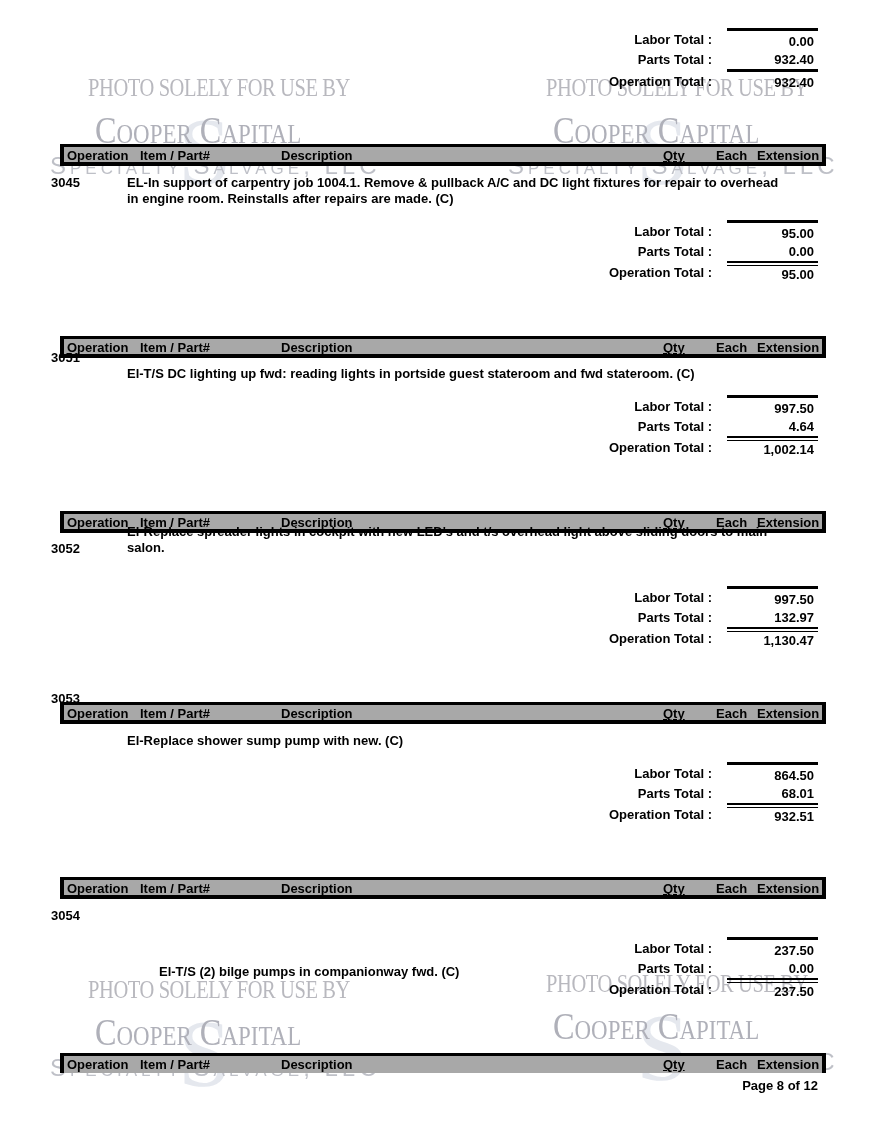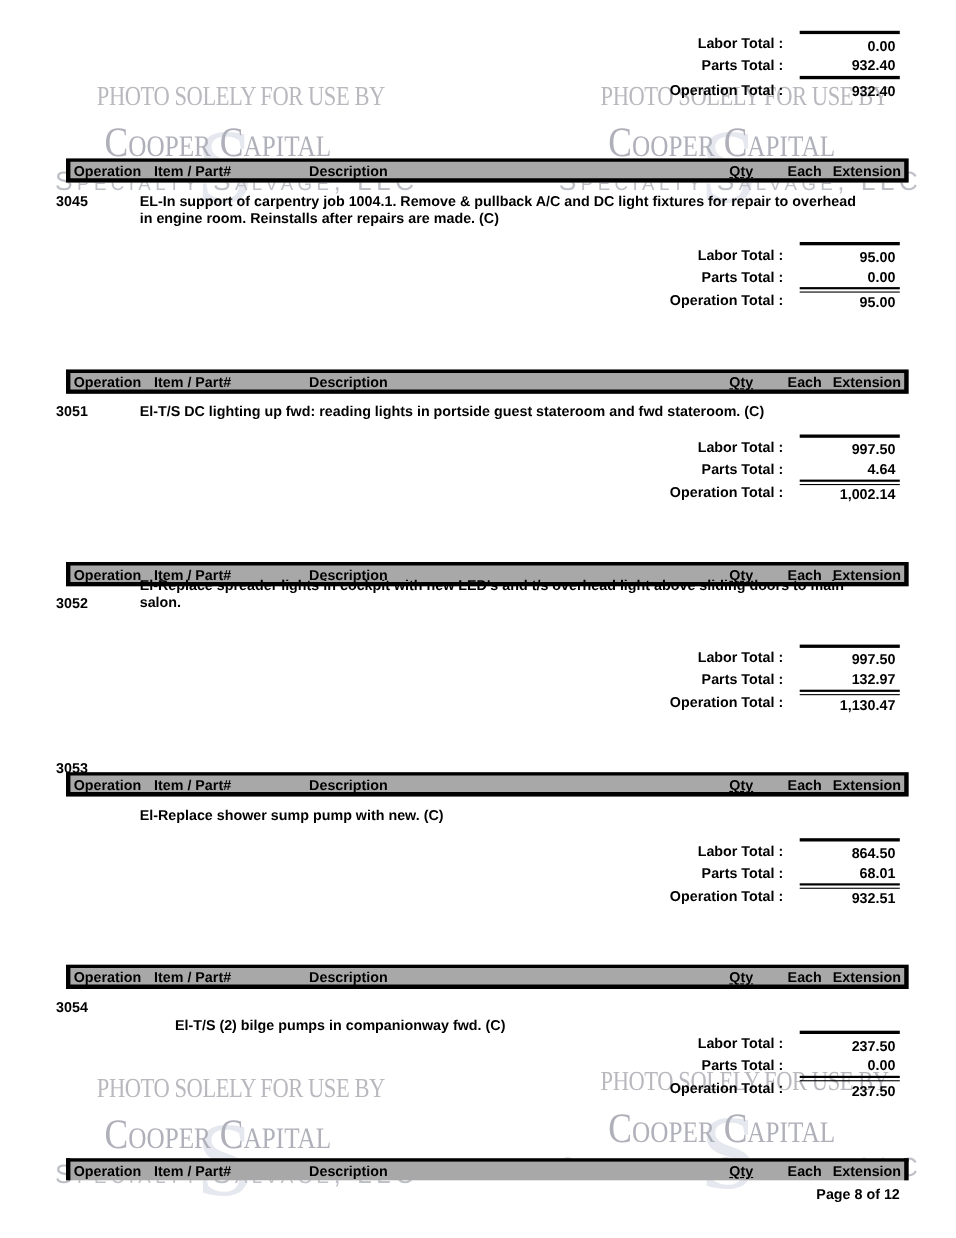--- a/index.html
+++ b/index.html
@@ -110,21 +110,21 @@
 </div>
 
 <div class="hdr" style="top:336px;">
   <span class="h-op">Operation</span>
   <span class="h-item">Item / Part#</span>
   <span class="h-desc">Description</span>
   <span class="h-qty">Qty</span>
   <span class="h-each">Each</span>
   <span class="h-ext">Extension</span>
 </div>
-<div class="op-num" style="top:366px;">3051</div>
+<div class="op-num" style="top:350px;">3051</div>
 <div class="op-desc" style="top:366px;">El-T/S DC lighting up fwd: reading lights in  portside guest stateroom and fwd stateroom.  (C)</div>
 <div class="totals" style="top:395px;">
   <div class="topline"></div>
   <div class="lbl r1">Labor Total :</div>
   <div class="val r1" style="top:6px;">997.50</div>
   <div class="lbl r2">Parts Total :</div>
   <div class="val r2">4.64</div>
   <div class="dblline"></div>
   <div class="lbl r3">Operation Total :</div>
   <div class="val r3v">1,002.14</div>
@@ -174,21 +174,21 @@
 
 <div class="hdr" style="top:877px;">
   <span class="h-op">Operation</span>
   <span class="h-item">Item / Part#</span>
   <span class="h-desc">Description</span>
   <span class="h-qty">Qty</span>
   <span class="h-each">Each</span>
   <span class="h-ext">Extension</span>
 </div>
 <div class="op-num" style="top:908px;">3054</div>
-<div class="op-desc" style="top:924px;padding-left:32px;">El-T/S (2) bilge pumps in companionway fwd.  (C)</div>
+<div class="op-desc" style="top:964px;padding-left:32px;">El-T/S (2) bilge pumps in companionway fwd.  (C)</div>
 <div class="totals" style="top:937px;">
   <div class="topline"></div>
   <div class="lbl r1">Labor Total :</div>
   <div class="val r1" style="top:6px;">237.50</div>
   <div class="lbl r2">Parts Total :</div>
   <div class="val r2">0.00</div>
   <div class="dblline"></div>
   <div class="lbl r3">Operation Total :</div>
   <div class="val r3v">237.50</div>
 </div>

